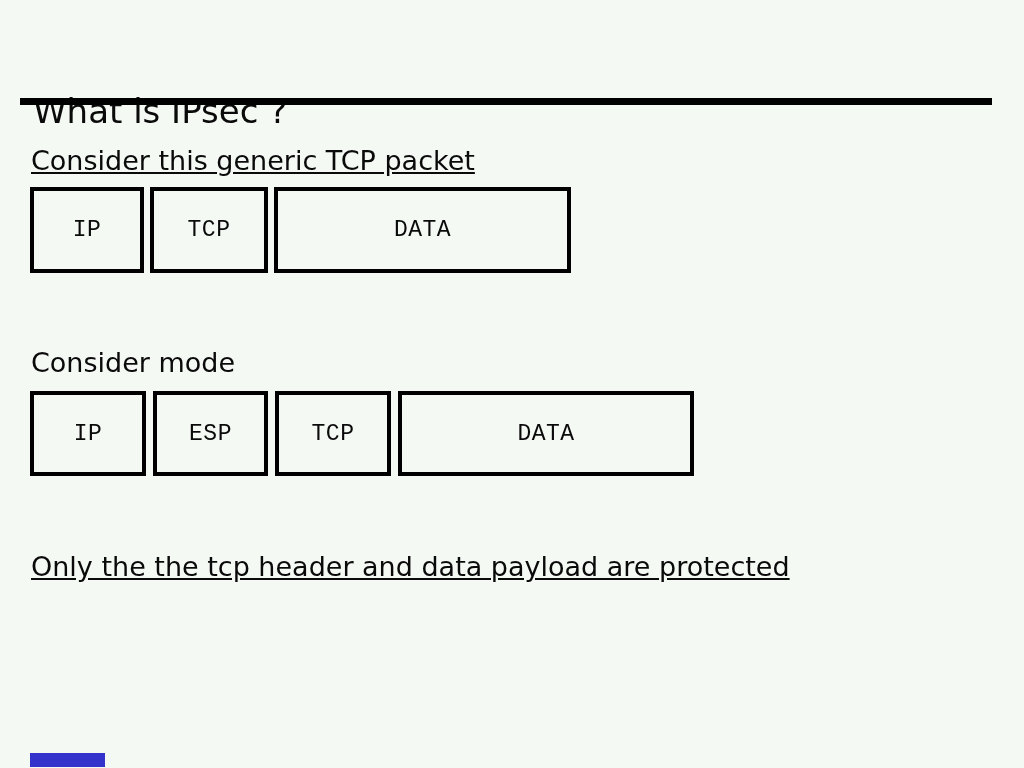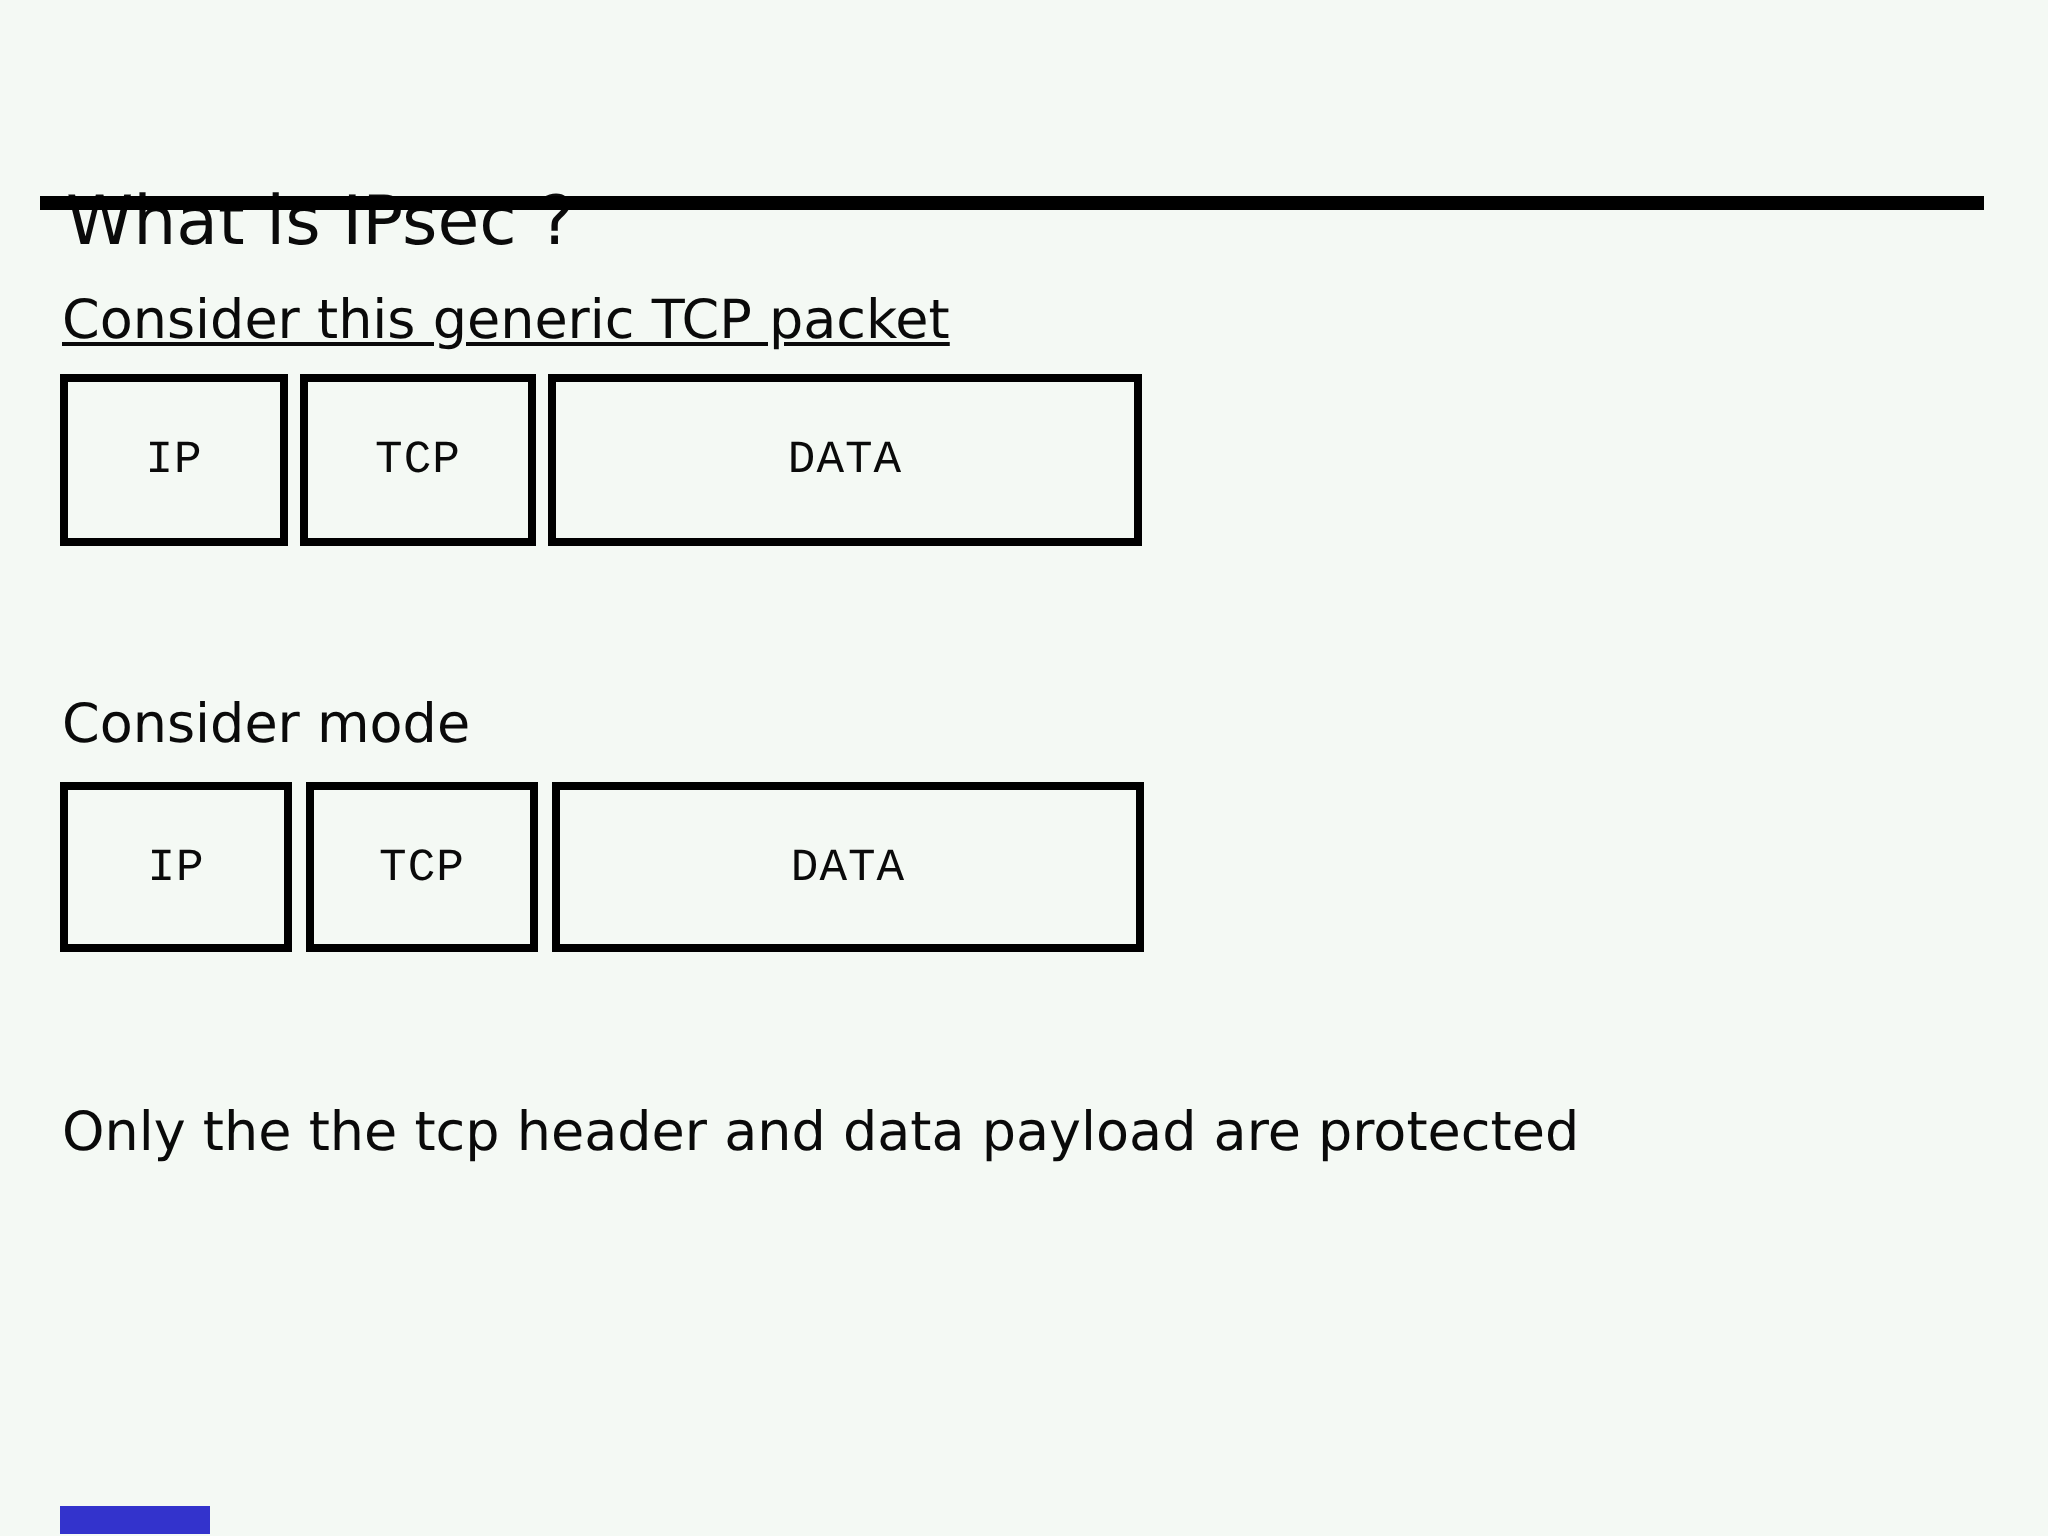--- a/index.html
+++ b/index.html
@@ -26,21 +26,21 @@
     background:var(--line);
   }
   .caption{
     position:absolute; left:31px;
     font-size:27px; line-height:1; white-space:nowrap;
   }
   .caption.c1{top:147px;text-decoration:underline;}
   .caption.c2{top:349px;}
   .note{
     position:absolute; left:31px; top:553px;
-    font-size:27px; line-height:1; white-space:nowrap;
+    font-size:27px; line-height:1; white-space:nowrap;text-decoration:underline;
   }
   .packet-row{
     position:absolute; left:30px;
     display:flex;
     font-family:Liberation Mono, monospace;
   }
   .row1{top:187px; height:86px; gap:6px;}
   .row2{top:391px; height:85px; gap:7px;}
   .pbox{
     border:4px solid var(--line);
@@ -73,19 +73,20 @@
 <div class="packet-row row1">
   <div class="pbox w0">IP</div>
   <div class="pbox w1">TCP</div>
   <div class="pbox w2">DATA</div>
 </div>
 
 <div class="caption c2">Consider mode</div>
 
 <div class="packet-row row2">
   <div class="pbox w0">IP</div>
+  <div class="pbox w1">ESP</div>
   <div class="pbox w2">TCP</div>
   <div class="pbox w3">DATA</div>
 </div>
 
 <div class="note">Only the the tcp header and data payload are protected</div>
 
 <div class="progress-bar"></div>
 
 </body></html>

